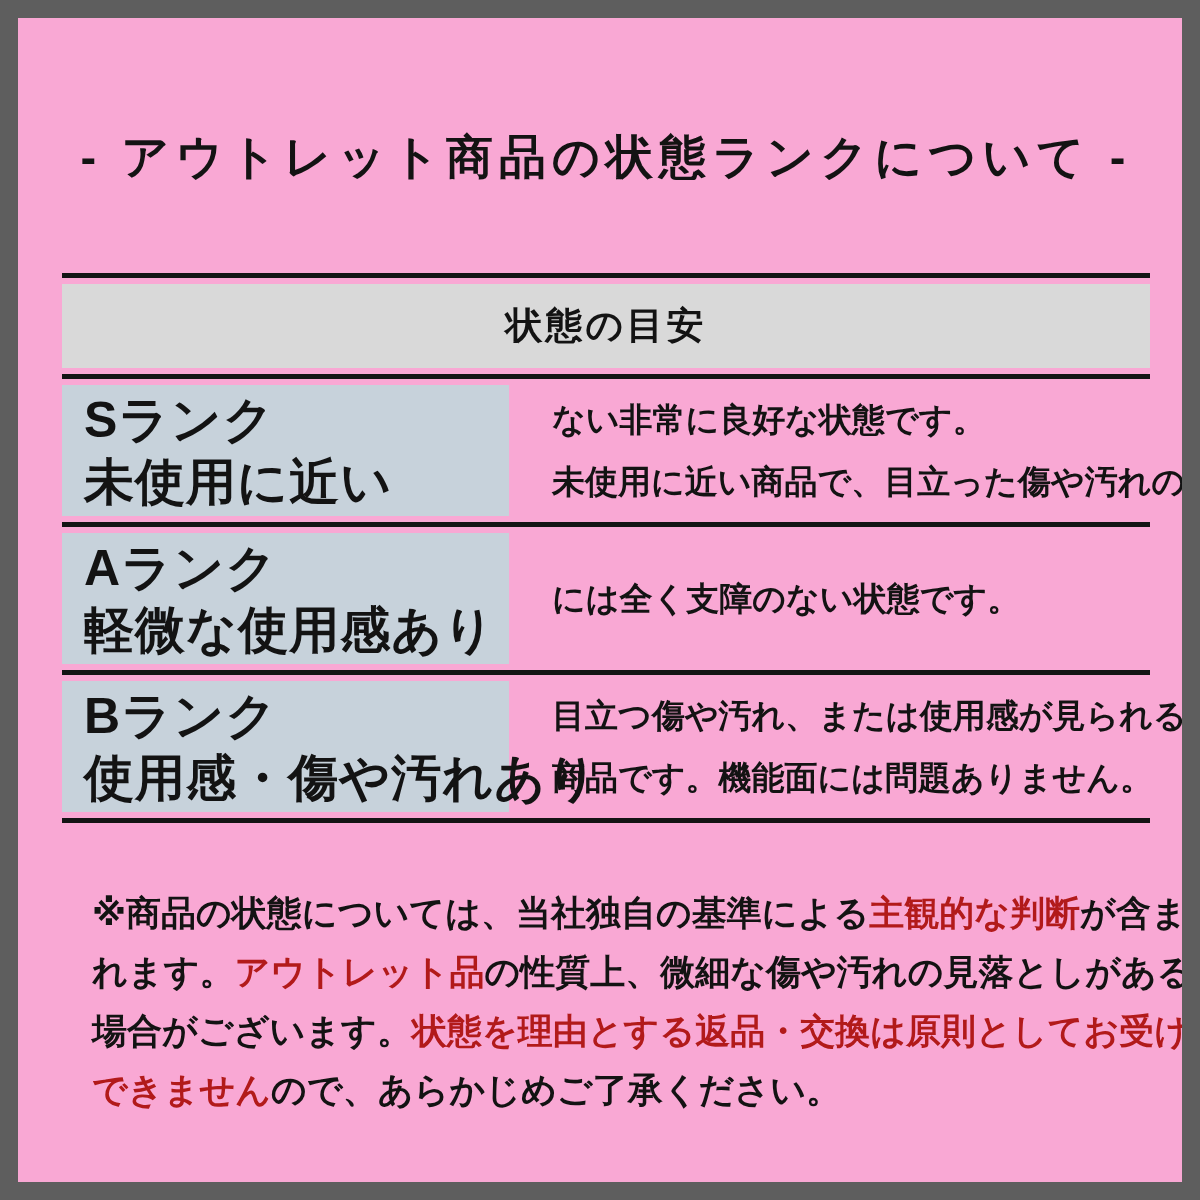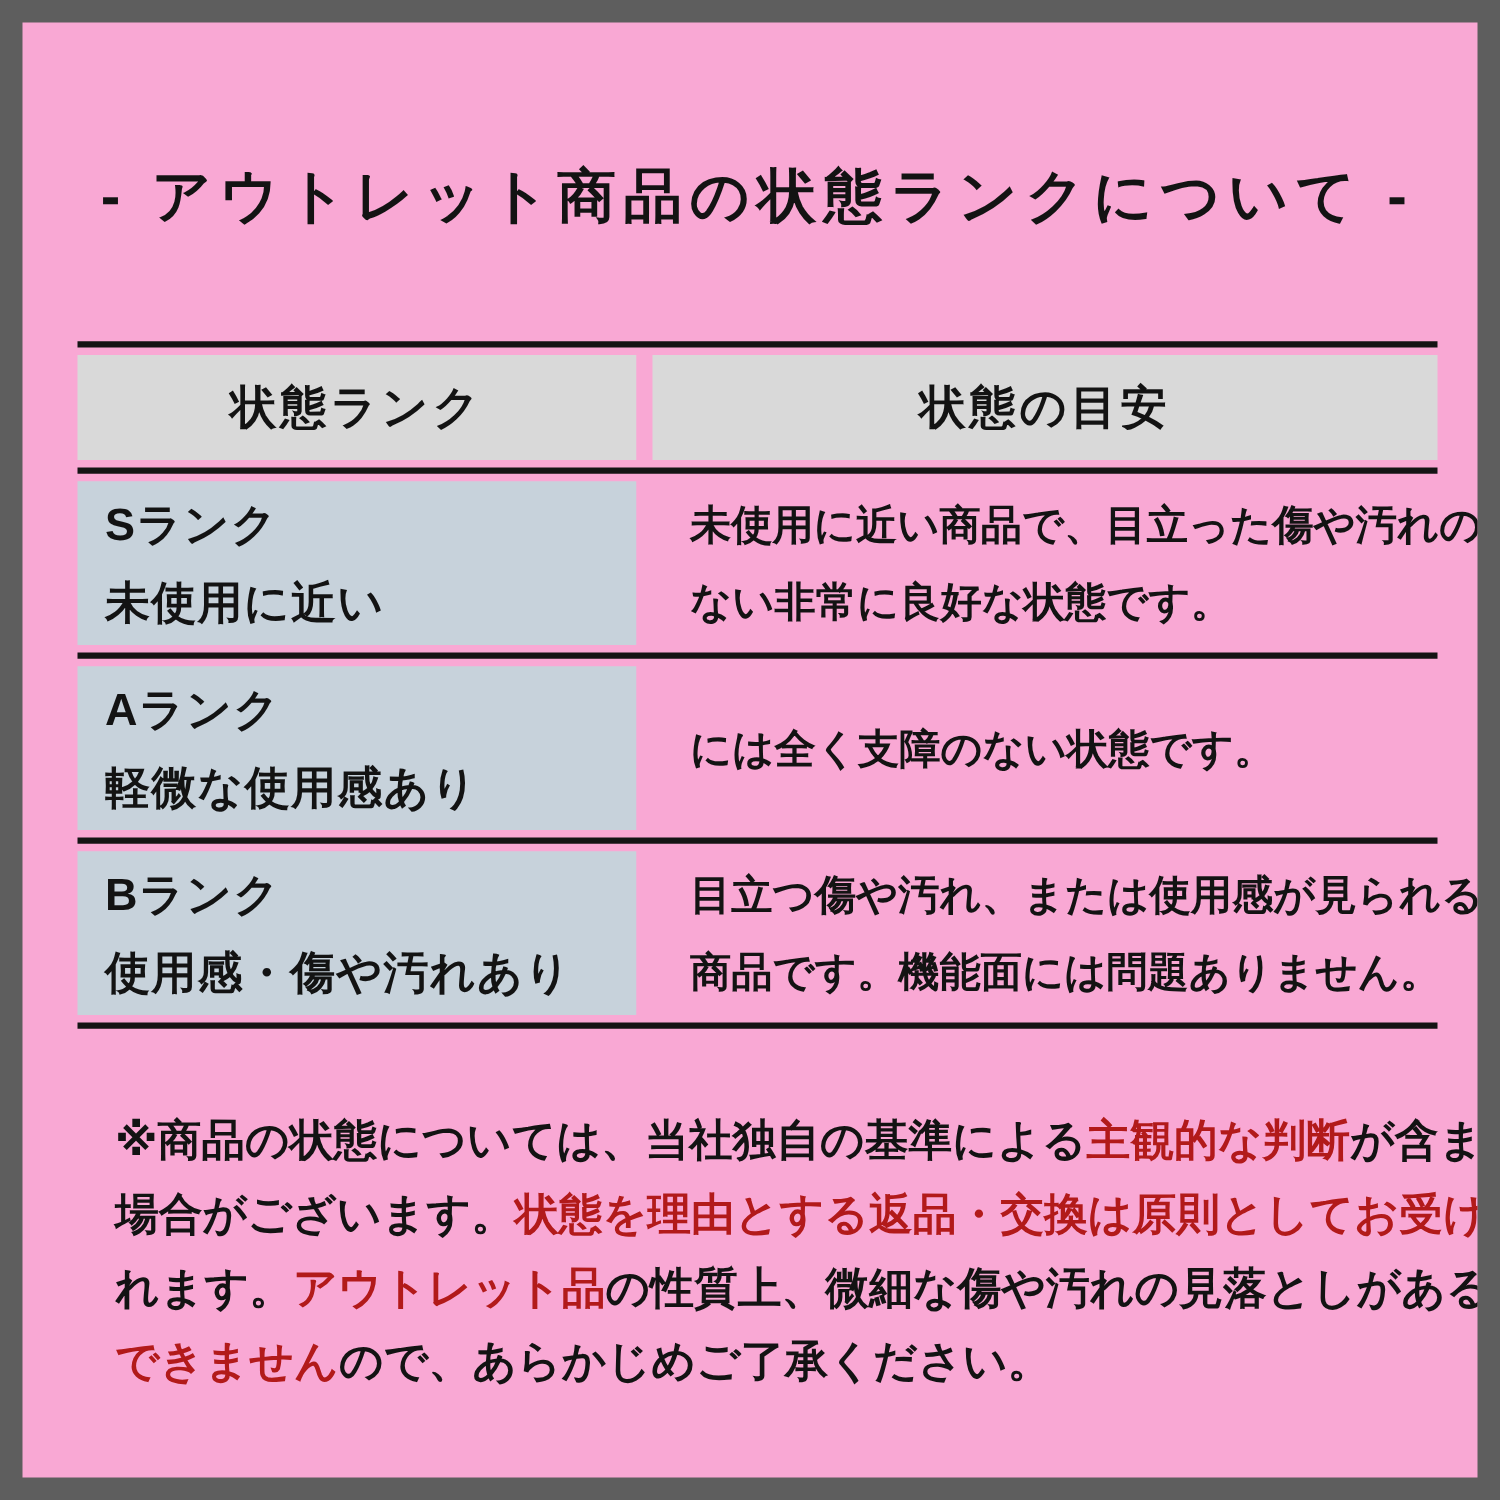--- a/index.html
+++ b/index.html
@@ -40,21 +40,21 @@
     background:var(--header-bg);
     height:84px;
     display:flex;align-items:center;justify-content:center;
     font-size:37px;font-weight:700;letter-spacing:3px;
   }
   .rank-cell{
     background:var(--rank-bg);
     height:131px;
     display:flex;flex-direction:column;justify-content:center;
     padding-left:22px;
-    font-size:36px;font-weight:700;line-height:62px;letter-spacing:1px;
+    font-size:50px;font-weight:700;line-height:62px;letter-spacing:1px;
     white-space:nowrap;
   }
   .desc-cell{
     height:131px;
     display:flex;flex-direction:column;justify-content:center;
     padding-left:30px;
     font-size:33px;font-weight:700;line-height:62px;
     white-space:nowrap;
   }
   .note{
@@ -70,34 +70,33 @@
 
 <div class="page">
 
   <div class="title">- アウトレット商品の状態ランクについて -</div>
 
   <div class="table-wrap">
 
     <div class="rule"></div>
 
     <div class="cells-row">
-      <div class="cell-left header-cell">状態ランク</div>
       <div class="cell-right header-cell">状態の目安</div>
     </div>
 
     <div class="rule"></div>
 
     <div class="cells-row">
       <div class="cell-left rank-cell">
         <div>Sランク</div>
         <div>未使用に近い</div>
       </div>
       <div class="cell-right desc-cell">
+        <div>ない非常に良好な状態です。</div>
         <div>未使用に近い商品で、目立った傷や汚れの</div>
-        <div>ない非常に良好な状態です。</div>
       </div>
     </div>
 
     <div class="rule"></div>
 
     <div class="cells-row">
       <div class="cell-left rank-cell">
         <div>Aランク</div>
         <div>軽微な使用感あり</div>
       </div>
@@ -118,18 +117,18 @@
         <div>商品です。機能面には問題ありません。</div>
       </div>
     </div>
 
     <div class="rule"></div>
 
   </div>
 
   <div class="note" id="note">
       <div class="note-line"><span>※商品の状態については、当社独自の基準による</span><span class="red">主観的な判断</span><span>が含ま</span></div>
+      <div class="note-line"><span>れます。</span><span class="red">アウトレット品</span><span>の性質上、微細な傷や汚れの見落としがある</span></div>
       <div class="note-line"><span>場合がございます。</span><span class="red">状態を理由とする返品・交換は原則としてお受け</span></div>
-      <div class="note-line"><span>れます。</span><span class="red">アウトレット品</span><span>の性質上、微細な傷や汚れの見落としがある</span></div>
       <div class="note-line"><span class="red">できません</span><span>ので、あらかじめご了承ください。</span></div>
     </div>
 
 </div>
 
 </body></html>

